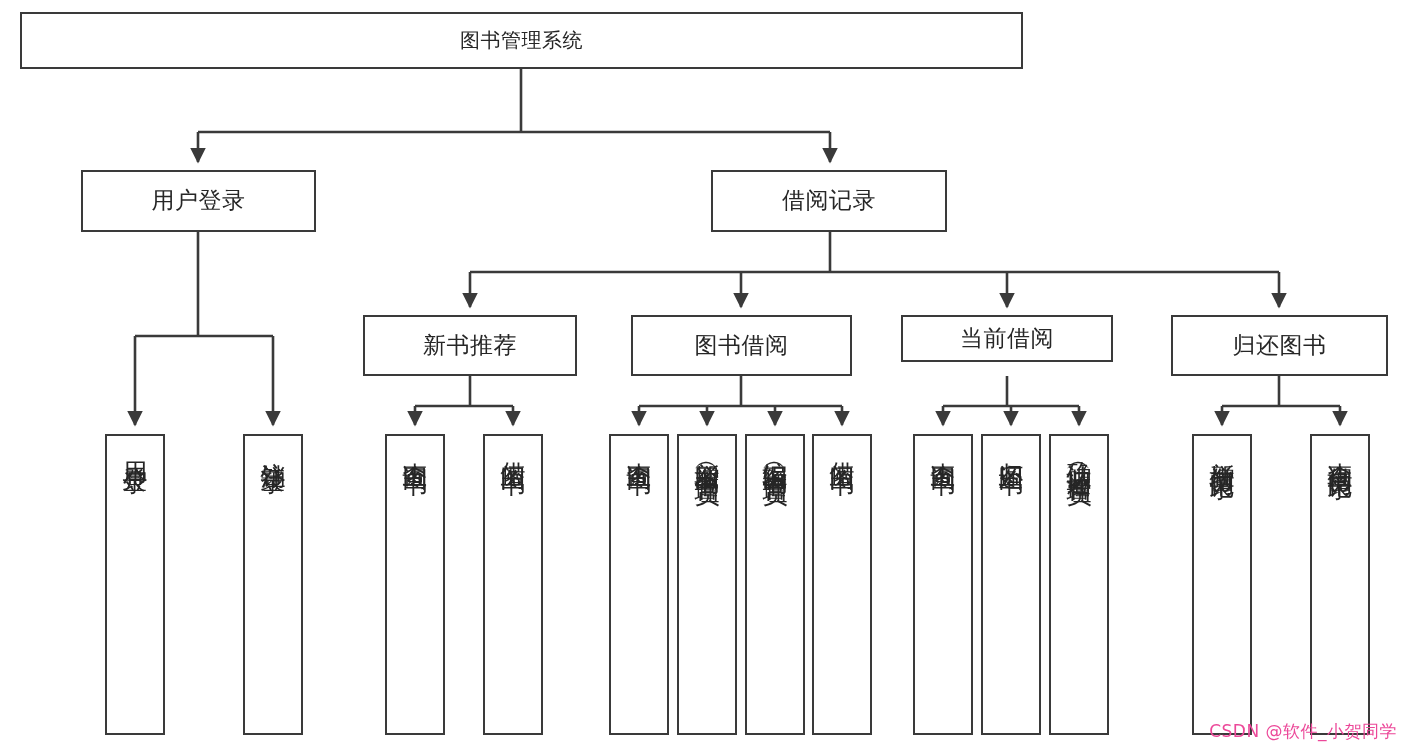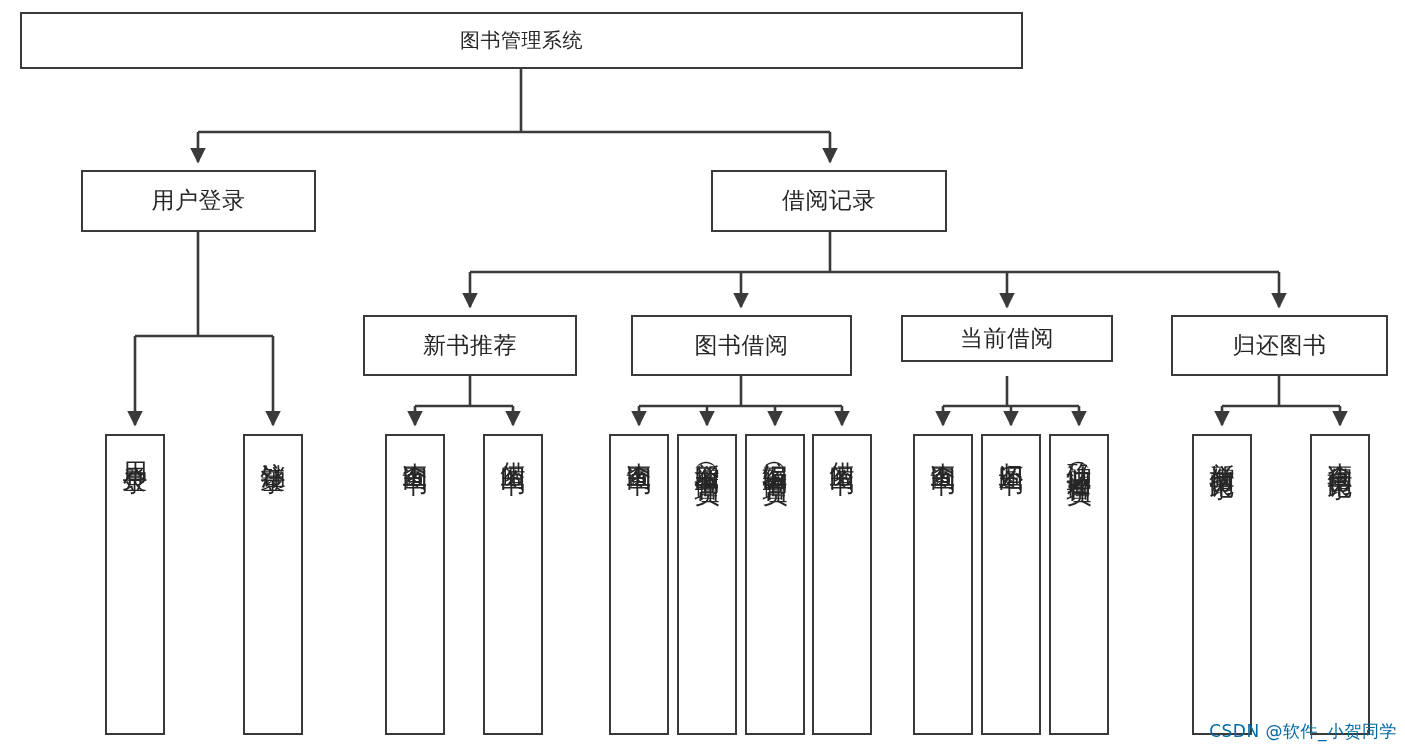--- a/index.html
+++ b/index.html
@@ -61,21 +61,21 @@
     font-size: 25px;
     line-height: 1;
     letter-spacing: 3px;
     white-space: nowrap;
   }
   #watermark {
     position: absolute;
     right: 8px;
     bottom: 4px;
     font-size: 17px;
-    color: #0369a1;
+    color: #ec4899;
     letter-spacing: 0.5px;
     z-index: 3;
     white-space: nowrap;
     margin-top: 36px;
   }
 </style>
 </head>
 <body>
 
 <div id="canvas">

